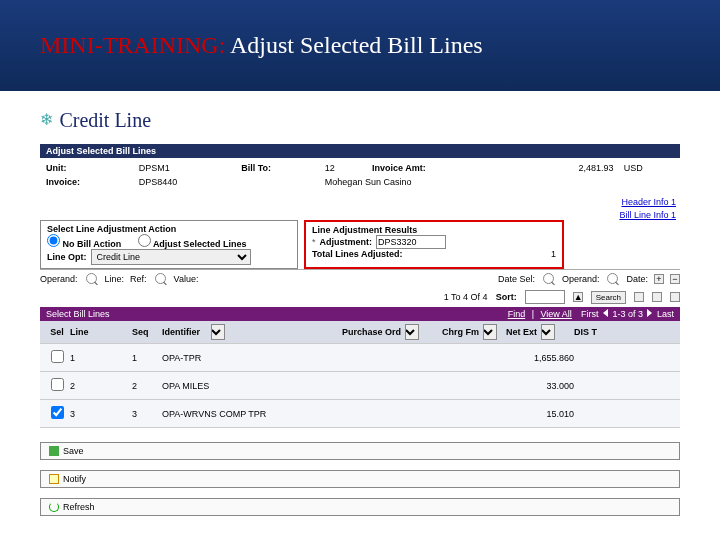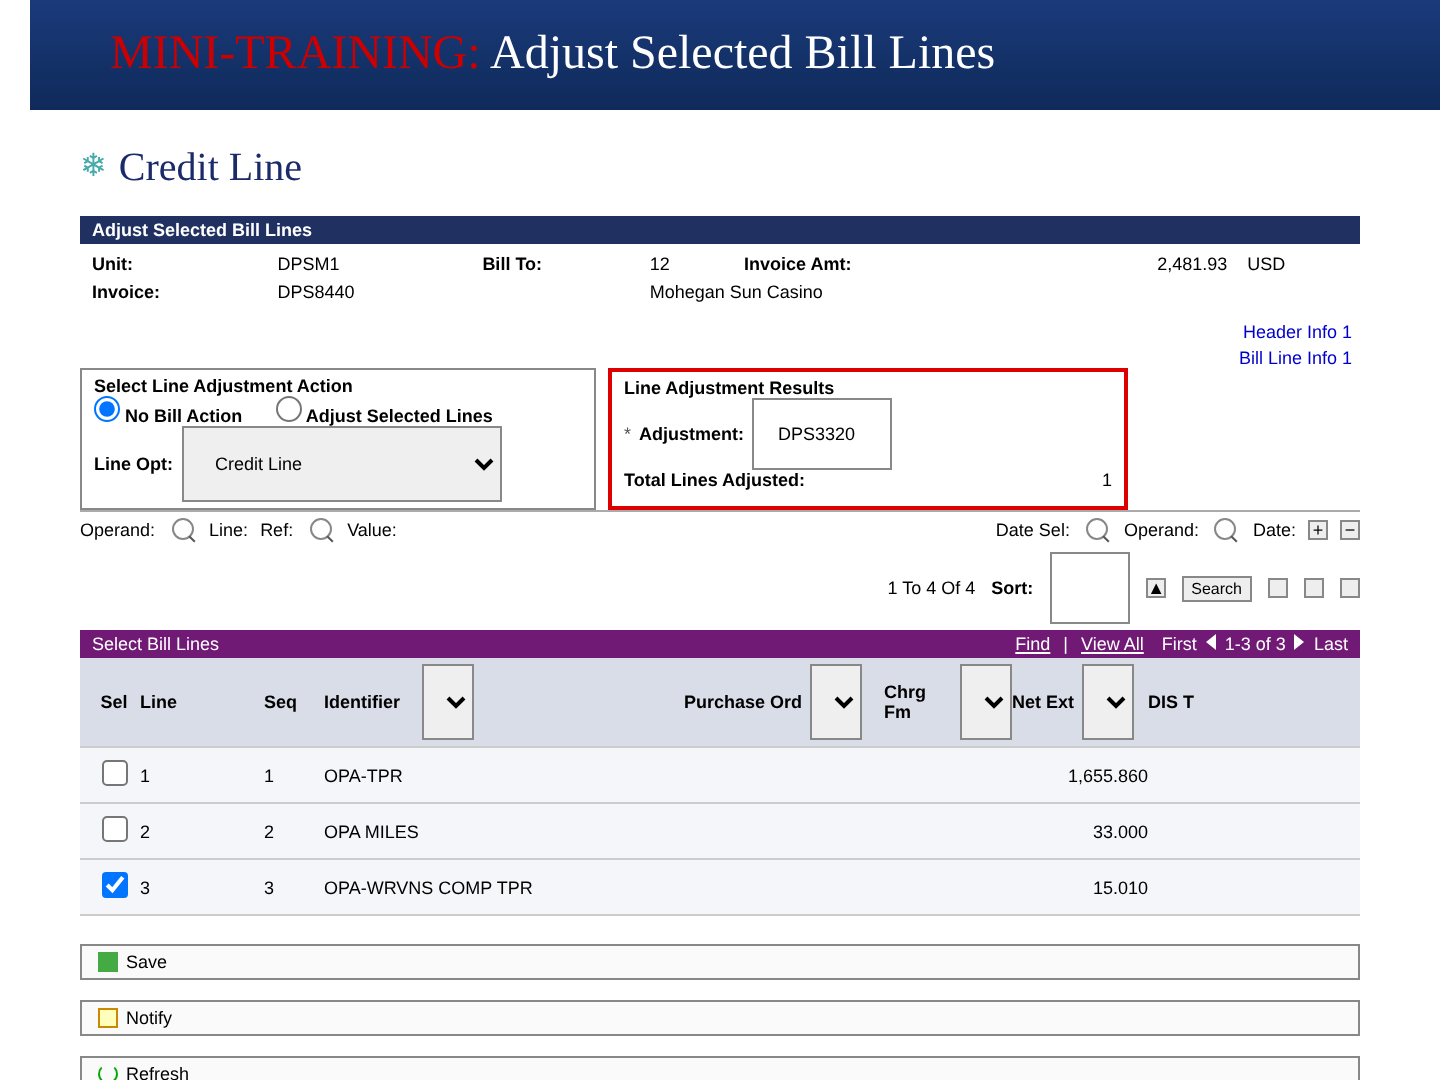--- a/index.html
+++ b/index.html
@@ -1,33 +1,33 @@
 <!DOCTYPE html>
 <html><head>
 <meta charset="utf-8">
 <style>
   * { box-sizing: border-box; margin: 0; padding: 0; }
   body { width: 720px; height: 540px; font-family: Arial, sans-serif; font-size: 9px; background: #fff; overflow: hidden; }
-  .slide-banner { background: linear-gradient(#1a3a7a,#0f2a5a); padding: 14px 40px; margin-left: 15px; }
+  .slide-banner { background: linear-gradient(#1a3a7a,#0f2a5a); padding: 32px 40px; }
   .slide-title { font-family: "Times New Roman", serif; font-size: 24px; color: #fff; }
   .slide-title .red { color: #c00; }
   .subhead { font-family: "Times New Roman", serif; font-size: 20px; color: #1a2a6a; padding: 18px 40px 10px; }
   .snow { color:#4aa; margin-right:6px; font-size:16px; display:inline-block; transform:translateY(-2px);}
   .app-wrap { padding: 0 40px; }
   .darkbar { background:#203060; color:#fff; padding:2px 6px; font-weight:bold; font-size:9px; margin-top:2px;}
   .hdr-tbl { width:100%; font-size:9px; margin-top:2px; }
   .hdr-tbl td { padding:1px 4px; }
   .lbl { font-weight:bold; }
   .panel-row { display:flex; gap:6px; margin-top:2px; }
   .panel { border:1px solid #888; padding:3px 6px; flex:1; font-size:9px;margin-top:28px; }
   .panel.results { border:2px solid #d00; }
   .linkcol { width:110px; font-size:9px; text-align:right; padding:2px 4px; }
-  .linkcol a { color:#00c; display:block; margin:3px 0; cursor:pointer;}
+  .linkcol a { color:#00c; text-decoration:underline; display:block; margin:3px 0; cursor:pointer;}
   .radio-row label { margin-right:14px; font-weight:bold;}
-  input[type="text"], select { font-size:9px; border:1px solid #888; padding:12px;}
+  input[type="text"], select { font-size:9px; border:1px solid #888; padding:1px;}
   select.wide { width:160px; }
   .criteria-row { display:flex; align-items:center; gap:6px; border-top:1px solid #aaa; padding:3px 0; font-size:9px; }
   .criteria-row .lbl { font-weight:normal; }
   .mglass { display:inline-block; width:11px; height:11px; border:1px solid #888; border-radius:50%; position:relative; margin:0 2px; cursor:pointer;}
   .mglass::after{content:'';position:absolute;width:4px;height:1px;background:#555;transform:rotate(45deg);bottom:-1px;right:-2px;}
   .btn { border:1px solid #888; background:#eee; padding:1px 4px; font-size:8px; cursor:pointer; display:inline-block;}
   .pager-row { display:flex; align-items:center; gap:8px; padding:3px 0; font-size:9px;}
   .minibar{display:inline-block;width:10px;height:10px;border:1px solid #888;background:#eee;text-align:center;line-height:9px;cursor:pointer;overflow:hidden;}
   .bluebar { background:#701a75; color:#fff; display:flex; justify-content:space-between; padding:2px 6px; font-size:9px;}
   .bluebar .navlinks a{color:#fff;text-decoration:underline;margin:0 4px;cursor:pointer;}

